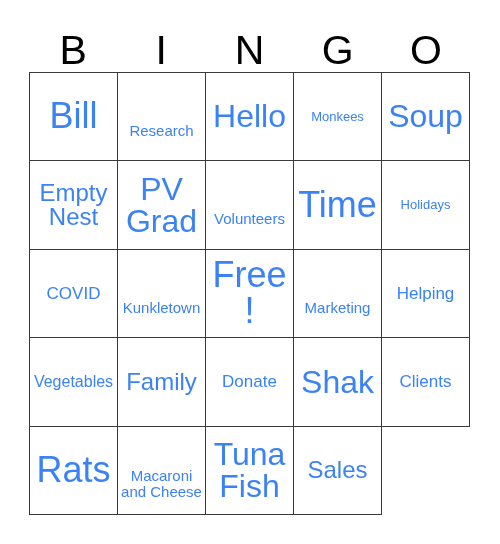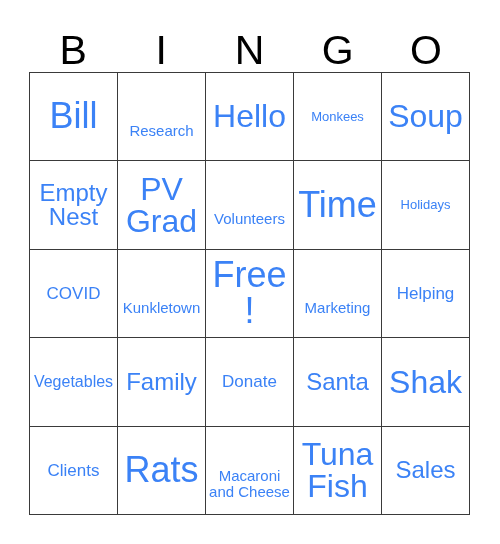--- a/index.html
+++ b/index.html
@@ -158,23 +158,20 @@
       </div>
       <div class="bingo-cell fs-xxs">
         <span class="cell-text">Vegetables</span>
       </div>
       <div class="bingo-cell fs-lg">
         <span class="cell-text">Family</span>
       </div>
       <div class="bingo-cell fs-md">
         <span class="cell-text">Donate</span>
       </div>
-      <div class="bingo-cell fs-lg">
-        <span class="cell-text">Santa</span>
-      </div>
       <div class="bingo-cell fs-xl">
         <span class="cell-text">Shak</span>
       </div>
       <div class="bingo-cell fs-md">
         <span class="cell-text">Clients</span>
       </div>
       <div class="bingo-cell fs-xxl">
         <span class="cell-text">Rats</span>
       </div>
       <div class="bingo-cell fs-xs three-line">

